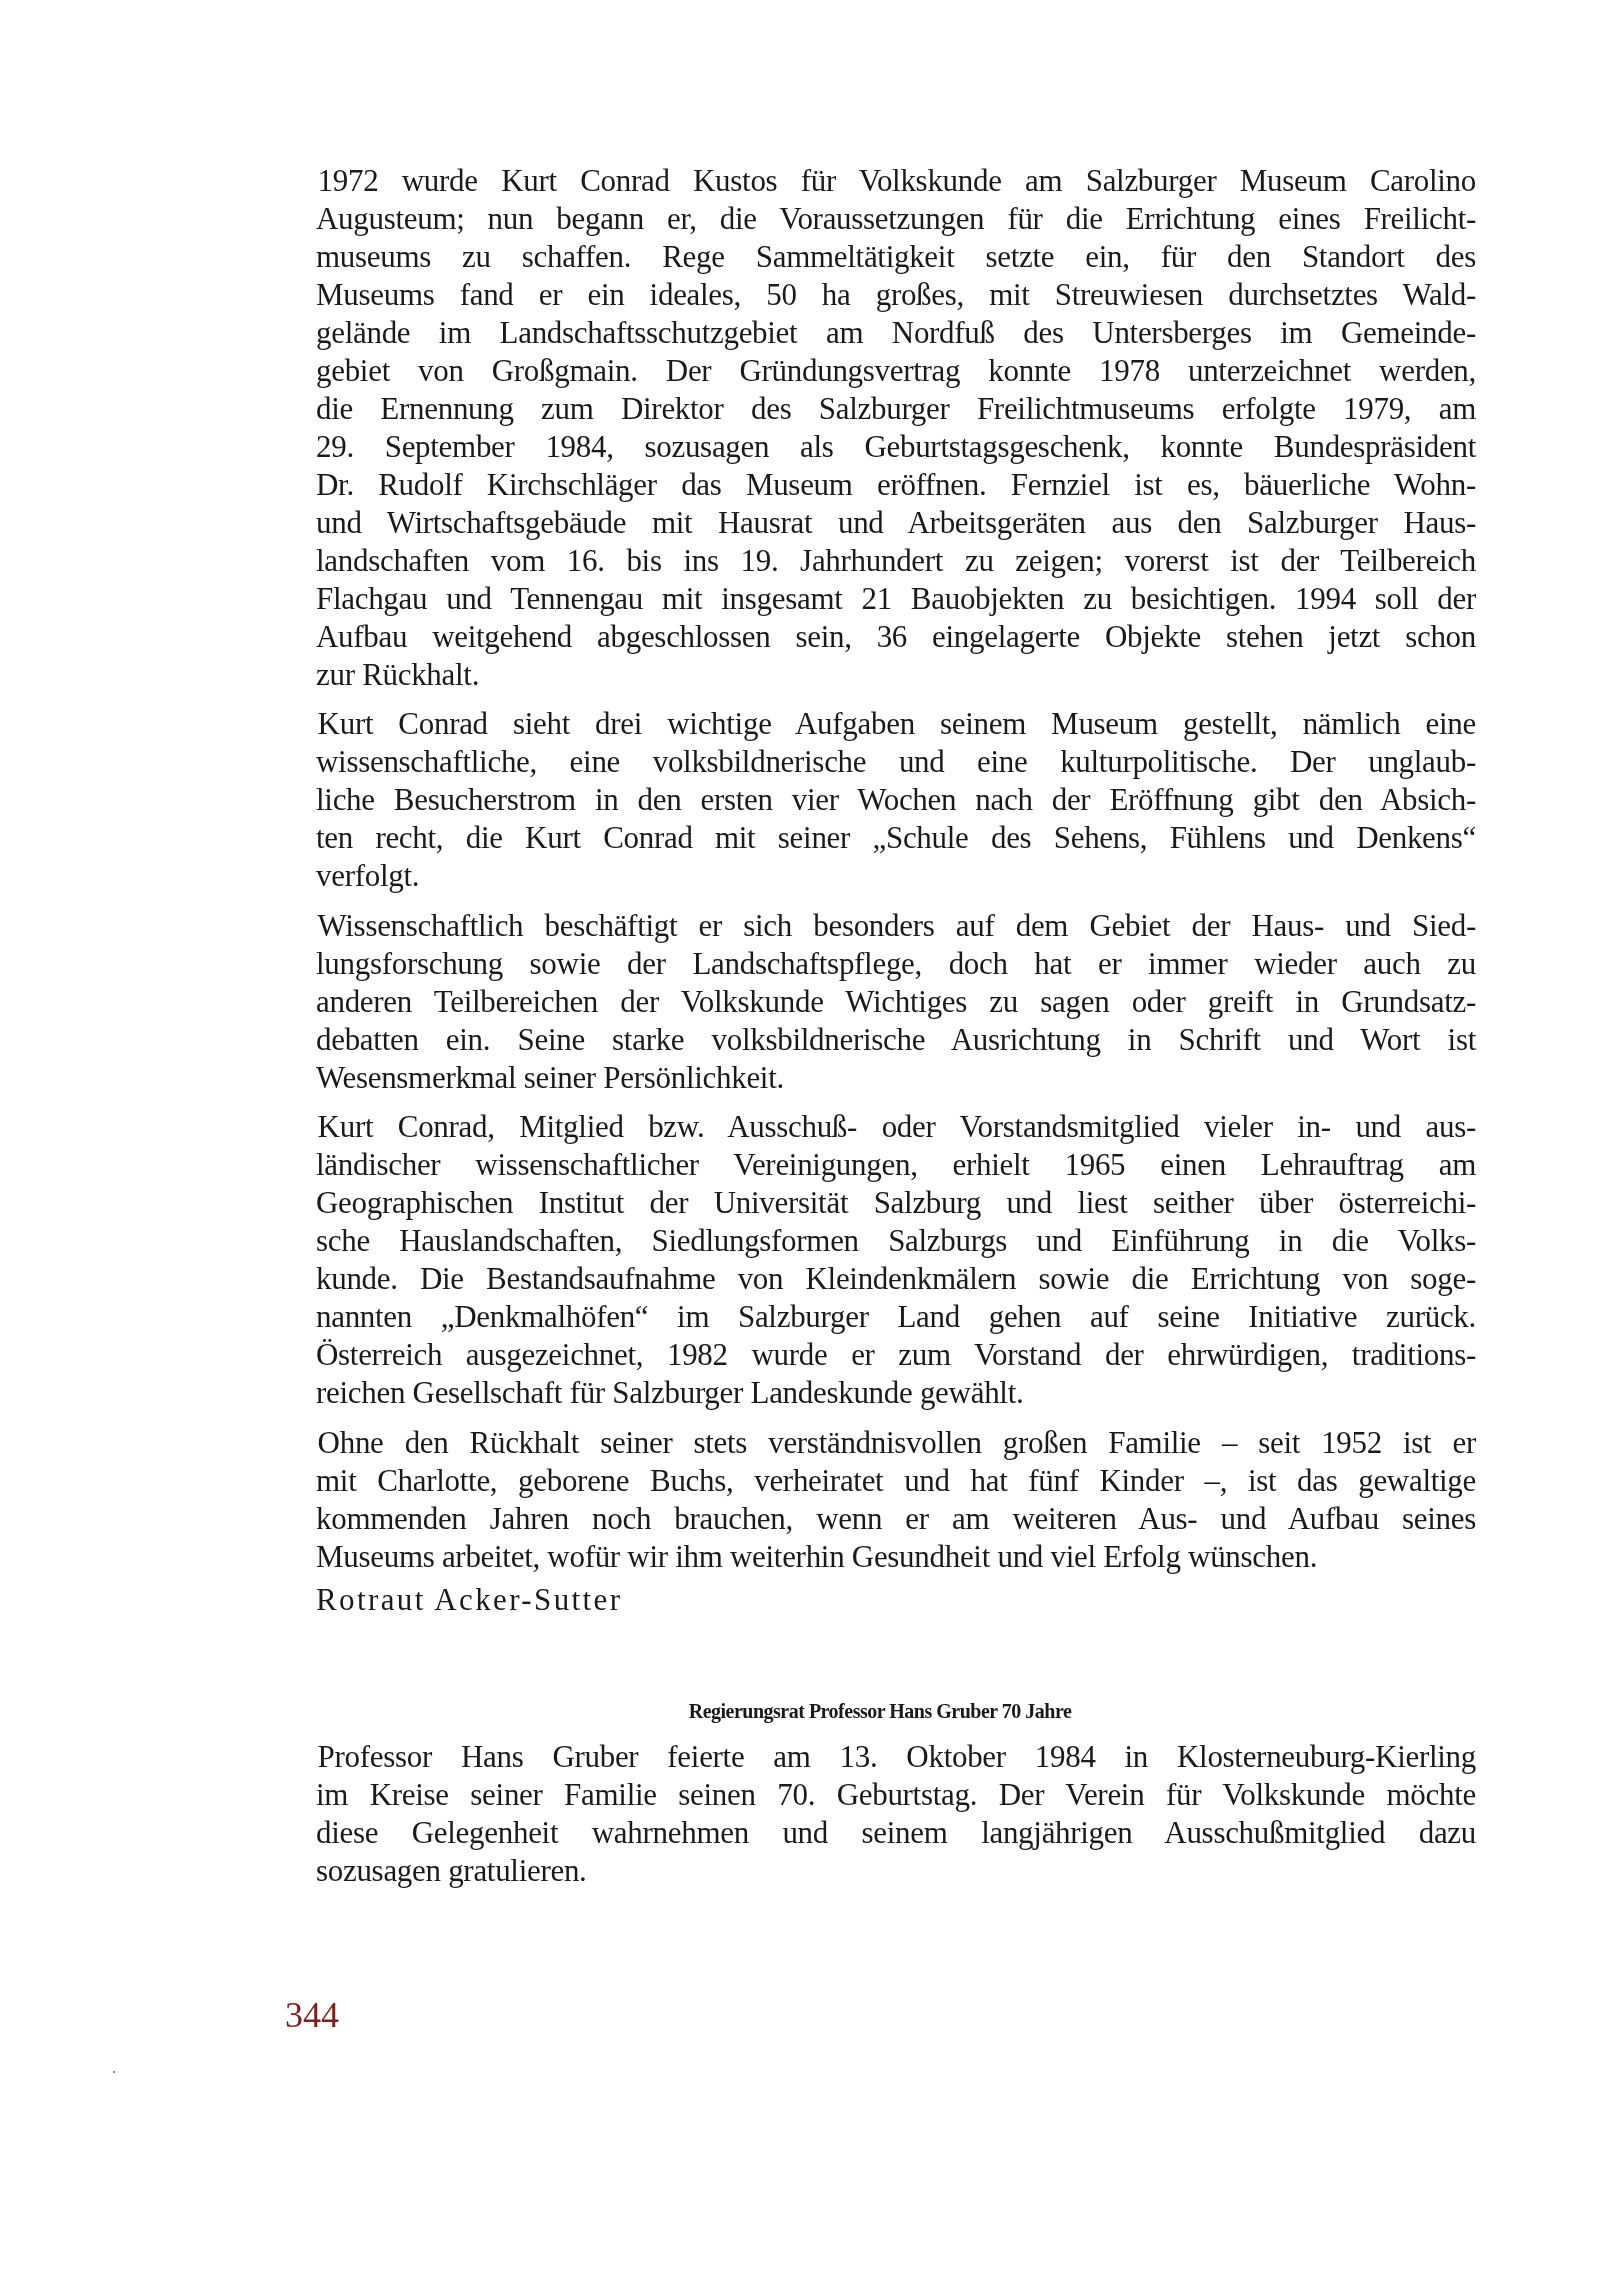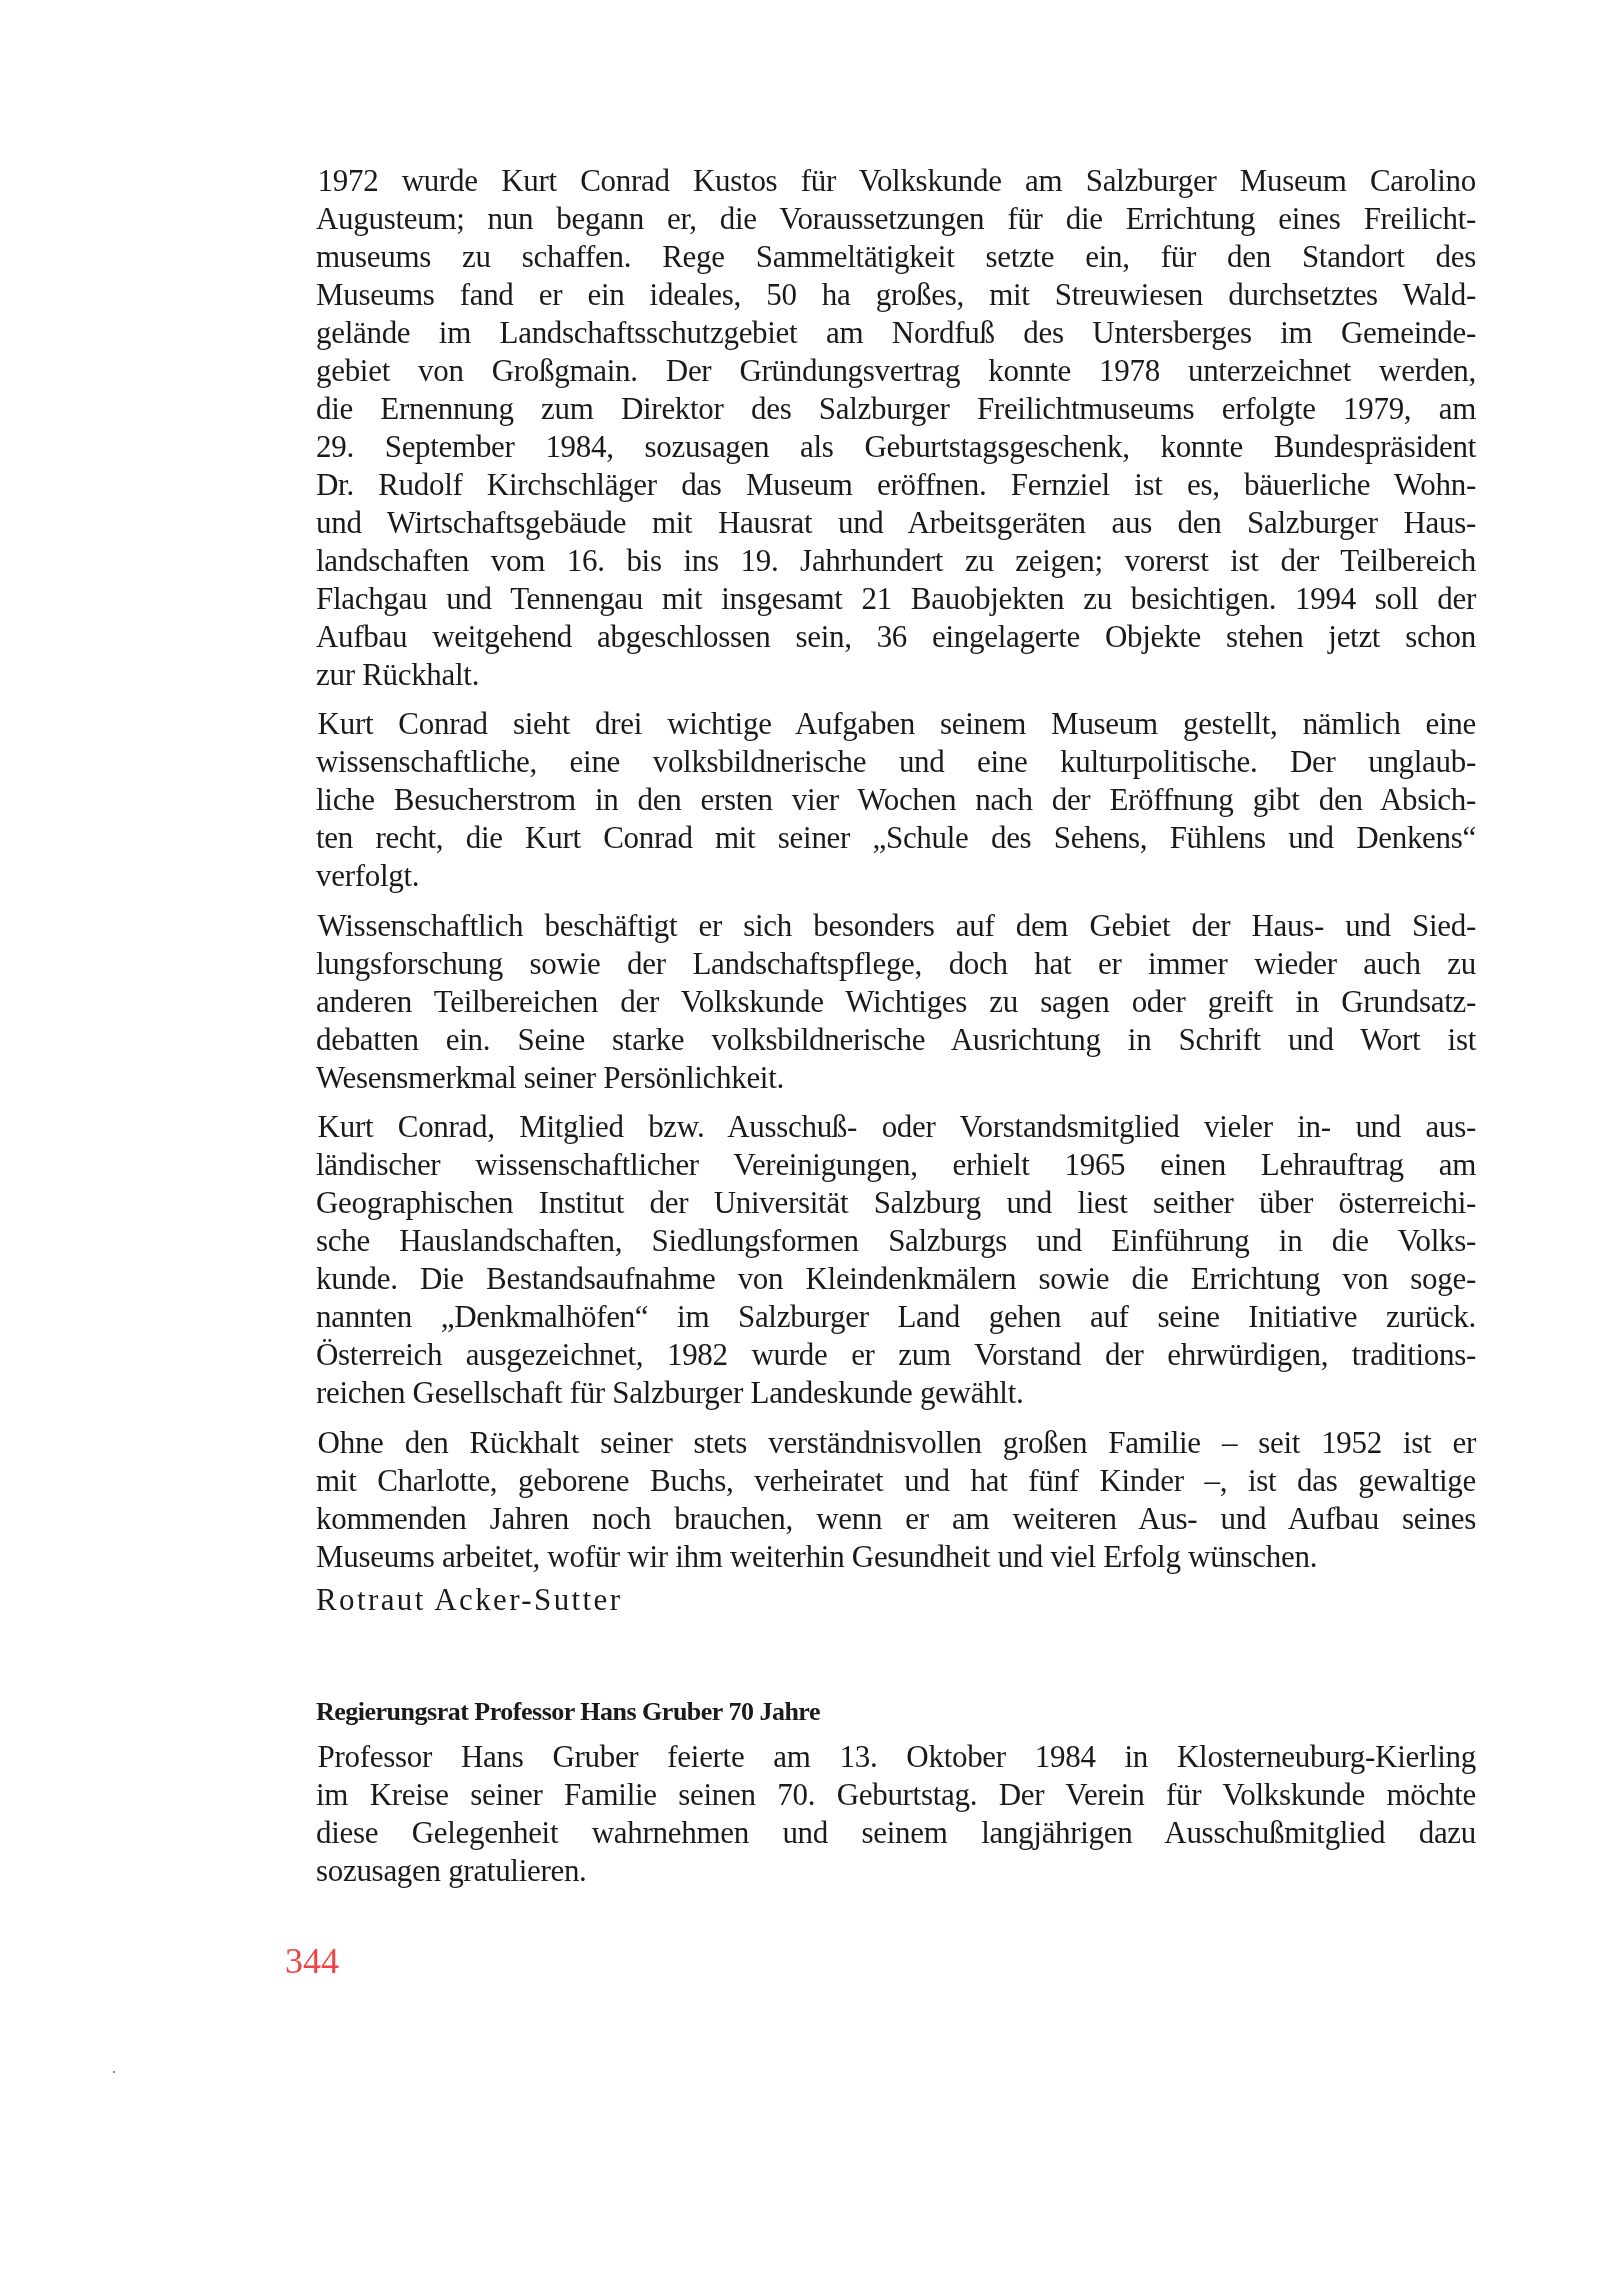--- a/index.html
+++ b/index.html
@@ -46,35 +46,35 @@
       text-align: left;
       font-size: 31px;
       line-height: 37px;
       letter-spacing: 2.4px;
       margin: 0;
       padding-right: 8px;
     }
     .section-heading {
       margin-top: 75px;
       margin-bottom: 8px;
-      text-align: left;
+      text-align: center;
       font-weight: bold;
-      font-size: 26px;
+      font-size: 20px;
       line-height: 37px;
       letter-spacing: -0.5px;
       padding-right: 32px;
     }
     .page-number {
       position: absolute;
       left: 285px;
-      top: 1941px;
+      top: 1995px;
       font-size: 36px;
       line-height: 41px;
       font-family: "Liberation Serif", "DejaVu Serif", serif;
-      color: #ef4444;
+      color: #7f1d1d;
     }
     .speck {
       position: absolute;
       left: 113px;
       top: 2071px;
       width: 2.4px;
       height: 2.4px;
       background: #666;
       border-radius: 50%;
     }

